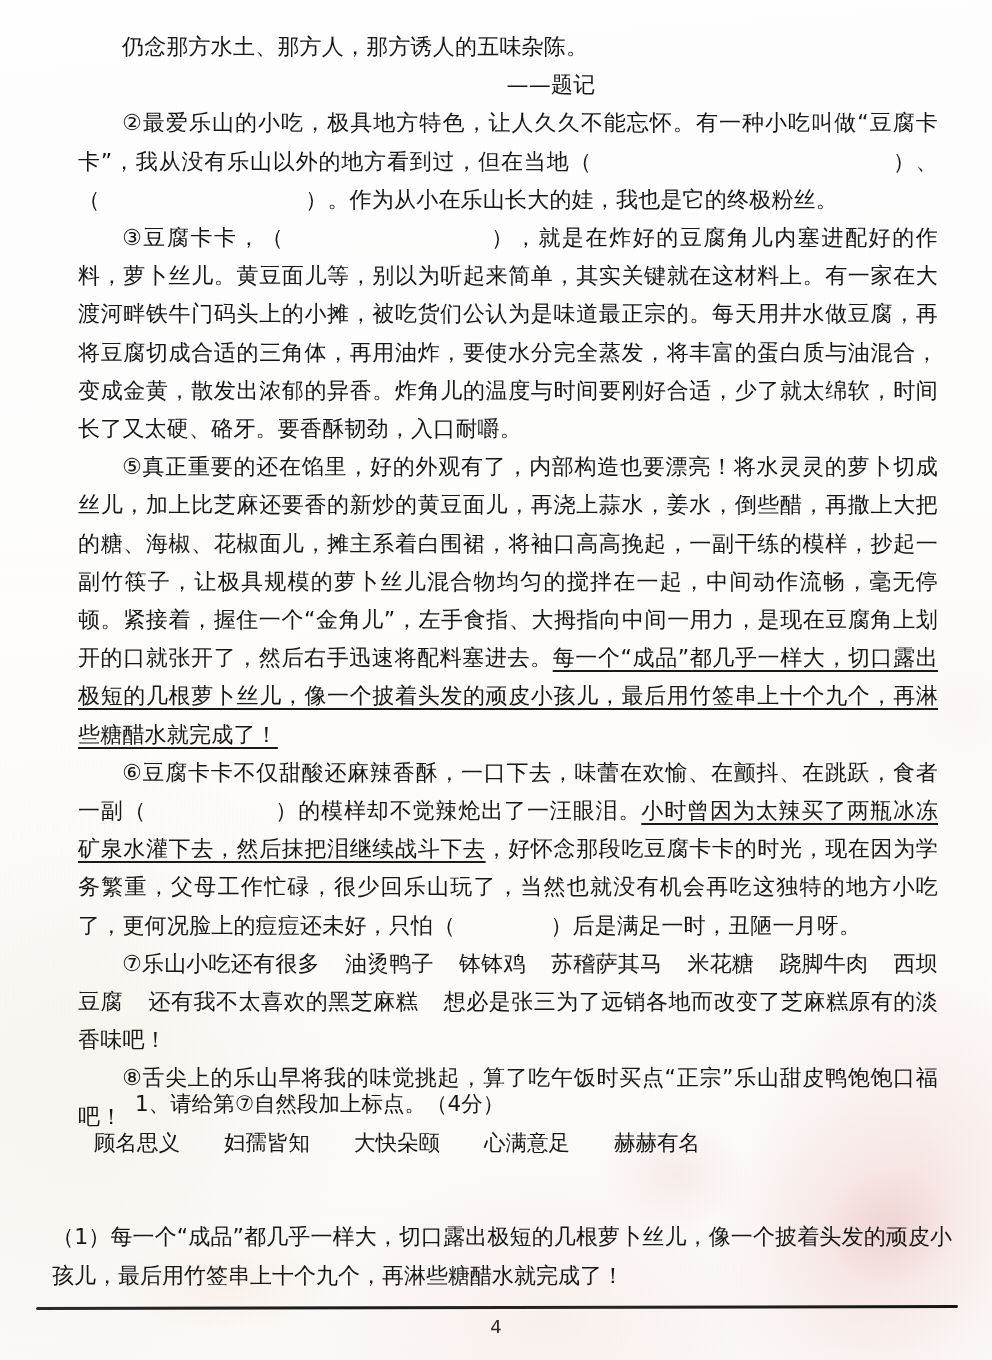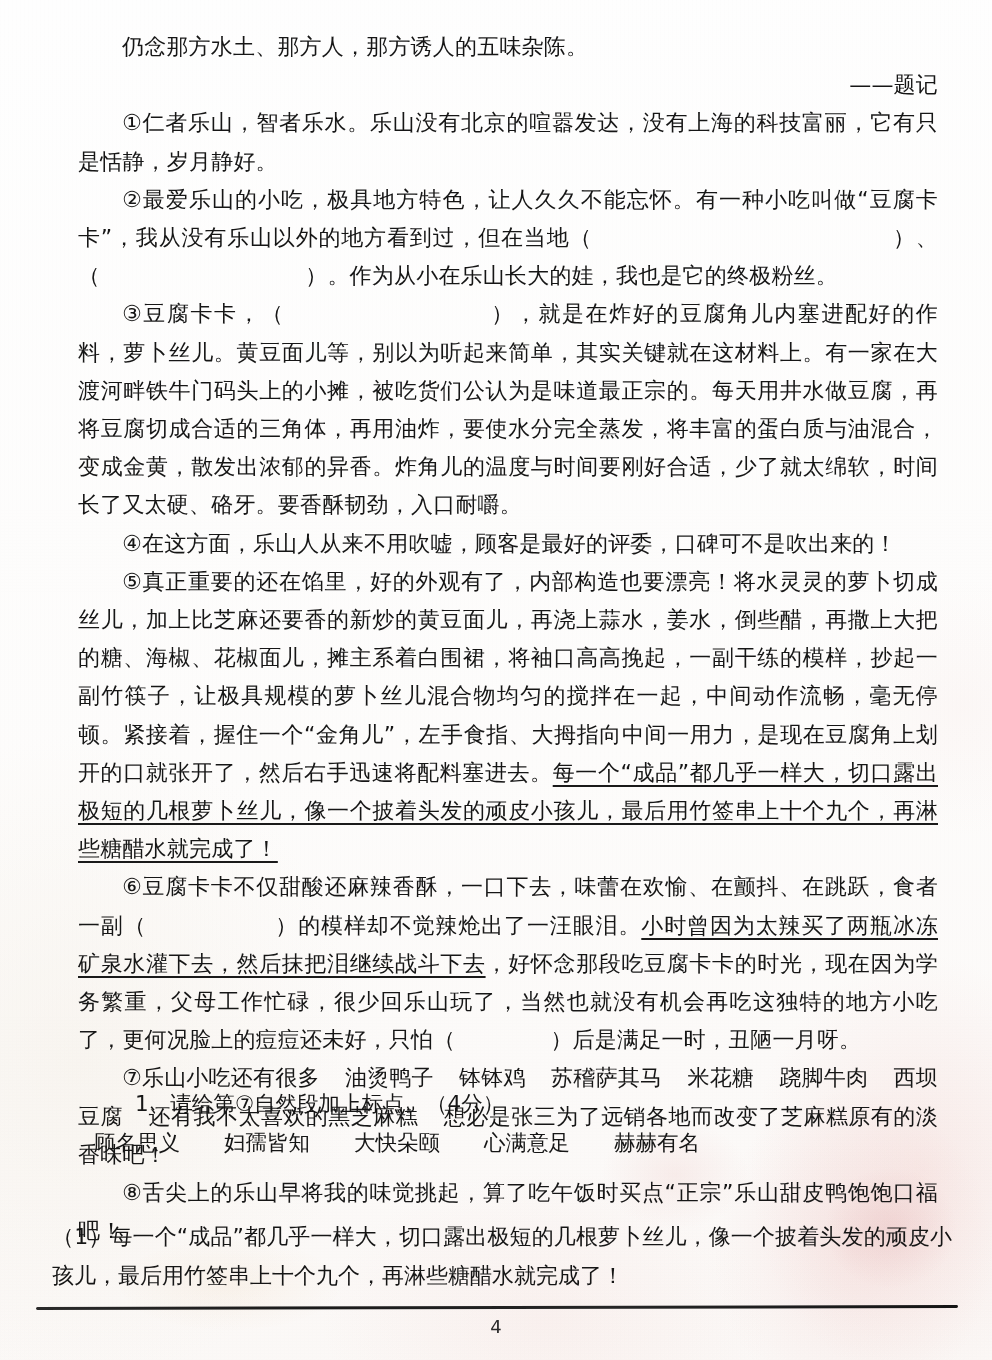--- a/index.html
+++ b/index.html
@@ -46,21 +46,21 @@
     text-align: justify;
     text-justify: inter-character;
   }
 
   p {
     margin: 0;
     padding: 0;
   }
   .indent { text-indent: 2em; }
   .epigraph {
-    text-align: right;
+    text-align: center;
     margin-left: 86px;
   }
   .gap-sm  { display: inline-block; width: 95px; }
   .gap-md  { display: inline-block; width: 128px; }
   .gap-lg  { display: inline-block; width: 205px; }
   .gap-xl  { display: inline-block; width: 300px; }
 
   .ul {
     text-decoration: underline;
     text-decoration-thickness: 1.6px;
@@ -148,27 +148,25 @@
   <div class="smudge smudge-a"></div>
   <div class="smudge smudge-b"></div>
   <div class="smudge smudge-c"></div>
 
   <div class="body-text">
 
     <p class="indent">仍念那方水土、那方人，那方诱人的五味杂陈。</p>
 
     <p class="epigraph">——题记</p>
 
-    <p class="indent"><span>①</span><span>仁者乐山，智者乐水。乐山没有北京的喧嚣发达，没有上海的科技富丽，它有只是恬静，岁月静好。</span></p>
 
     <p class="indent"><span>②</span><span>最爱乐山的小吃，极具地方特色，让人久久不能忘怀。有一种小吃叫做“豆腐卡卡”，我从没有乐山以外的地方看到过，但在当地（</span><span class="gap-xl"></span><span>）、（</span><span class="gap-lg"></span><span>）。作为从小在乐山长大的娃，我也是它的终极粉丝。</span></p>
 
     <p class="indent"><span>③</span><span>豆腐卡卡，（</span><span class="gap-lg"></span><span>），就是在炸好的豆腐角儿内塞进配好的作料，萝卜丝儿。黄豆面儿等，别以为听起来简单，其实关键就在这材料上。有一家在大渡河畔铁牛门码头上的小摊，被吃货们公认为是味道最正宗的。每天用井水做豆腐，再将豆腐切成合适的三角体，再用油炸，要使水分完全蒸发，将丰富的蛋白质与油混合，变成金黄，散发出浓郁的异香。炸角儿的温度与时间要刚好合适，少了就太绵软，时间长了又太硬、硌牙。要香酥韧劲，入口耐嚼。</span></p>
 
-    <p class="indent"><span>④</span><span>在这方面，乐山人从来不用吹嘘，顾客是最好的评委，口碑可不是吹出来的！</span></p>
 
     <p class="indent"><span>⑤</span><span>真正重要的还在馅里，好的外观有了，内部构造也要漂亮！将水灵灵的萝卜切成丝儿，加上比芝麻还要香的新炒的黄豆面儿，再浇上蒜水，姜水，倒些醋，再撒上大把的糖、海椒、花椒面儿，摊主系着白围裙，将袖口高高挽起，一副干练的模样，抄起一副竹筷子，让极具规模的萝卜丝儿混合物均匀的搅拌在一起，中间动作流畅，毫无停顿。紧接着，握住一个“金角儿”，左手食指、大拇指向中间一用力，是现在豆腐角上划开的口就张开了，然后右手迅速将配料塞进去。</span><span class="ul">每一个“成品”都几乎一样大，切口露出极短的几根萝卜丝儿，像一个披着头发的顽皮小孩儿，最后用竹签串上十个九个，再淋些糖醋水就完成了！</span></p>
 
     <p class="indent"><span>⑥</span><span>豆腐卡卡不仅甜酸还麻辣香酥，一口下去，味蕾在欢愉、在颤抖、在跳跃，食者一副（</span><span class="gap-md"></span><span>）的模样却不觉辣炝出了一汪眼泪。</span><span class="ul">小时曾因为太辣买了两瓶冰冻矿泉水灌下去，然后抹把泪继续战斗下去</span><span>，好怀念那段吃豆腐卡卡的时光，现在因为学务繁重，父母工作忙碌，很少回乐山玩了，当然也就没有机会再吃这独特的地方小吃了，更何况脸上的痘痘还未好，只怕（</span><span class="gap-sm"></span><span>）后是满足一时，丑陋一月呀。</span></p>
 
     <p class="indent"><span>⑦</span><span>乐山小吃还有很多</span><span class="sp"></span><span>油烫鸭子</span><span class="sp"></span><span>钵钵鸡</span><span class="sp"></span><span>苏稽萨其马</span><span class="sp"></span><span>米花糖</span><span class="sp"></span><span>跷脚牛肉</span><span class="sp"></span><span>西坝豆腐</span><span class="sp"></span><span>还有我不太喜欢的黑芝麻糕</span><span class="sp"></span><span>想必是张三为了远销各地而改变了芝麻糕原有的淡香味吧！</span></p>
 
     <p class="indent"><span>⑧</span><span>舌尖上的乐山早将我的味觉挑起，算了吃午饭时买点“正宗”乐山甜皮鸭饱饱口福吧！</span></p>
 
   </div>

